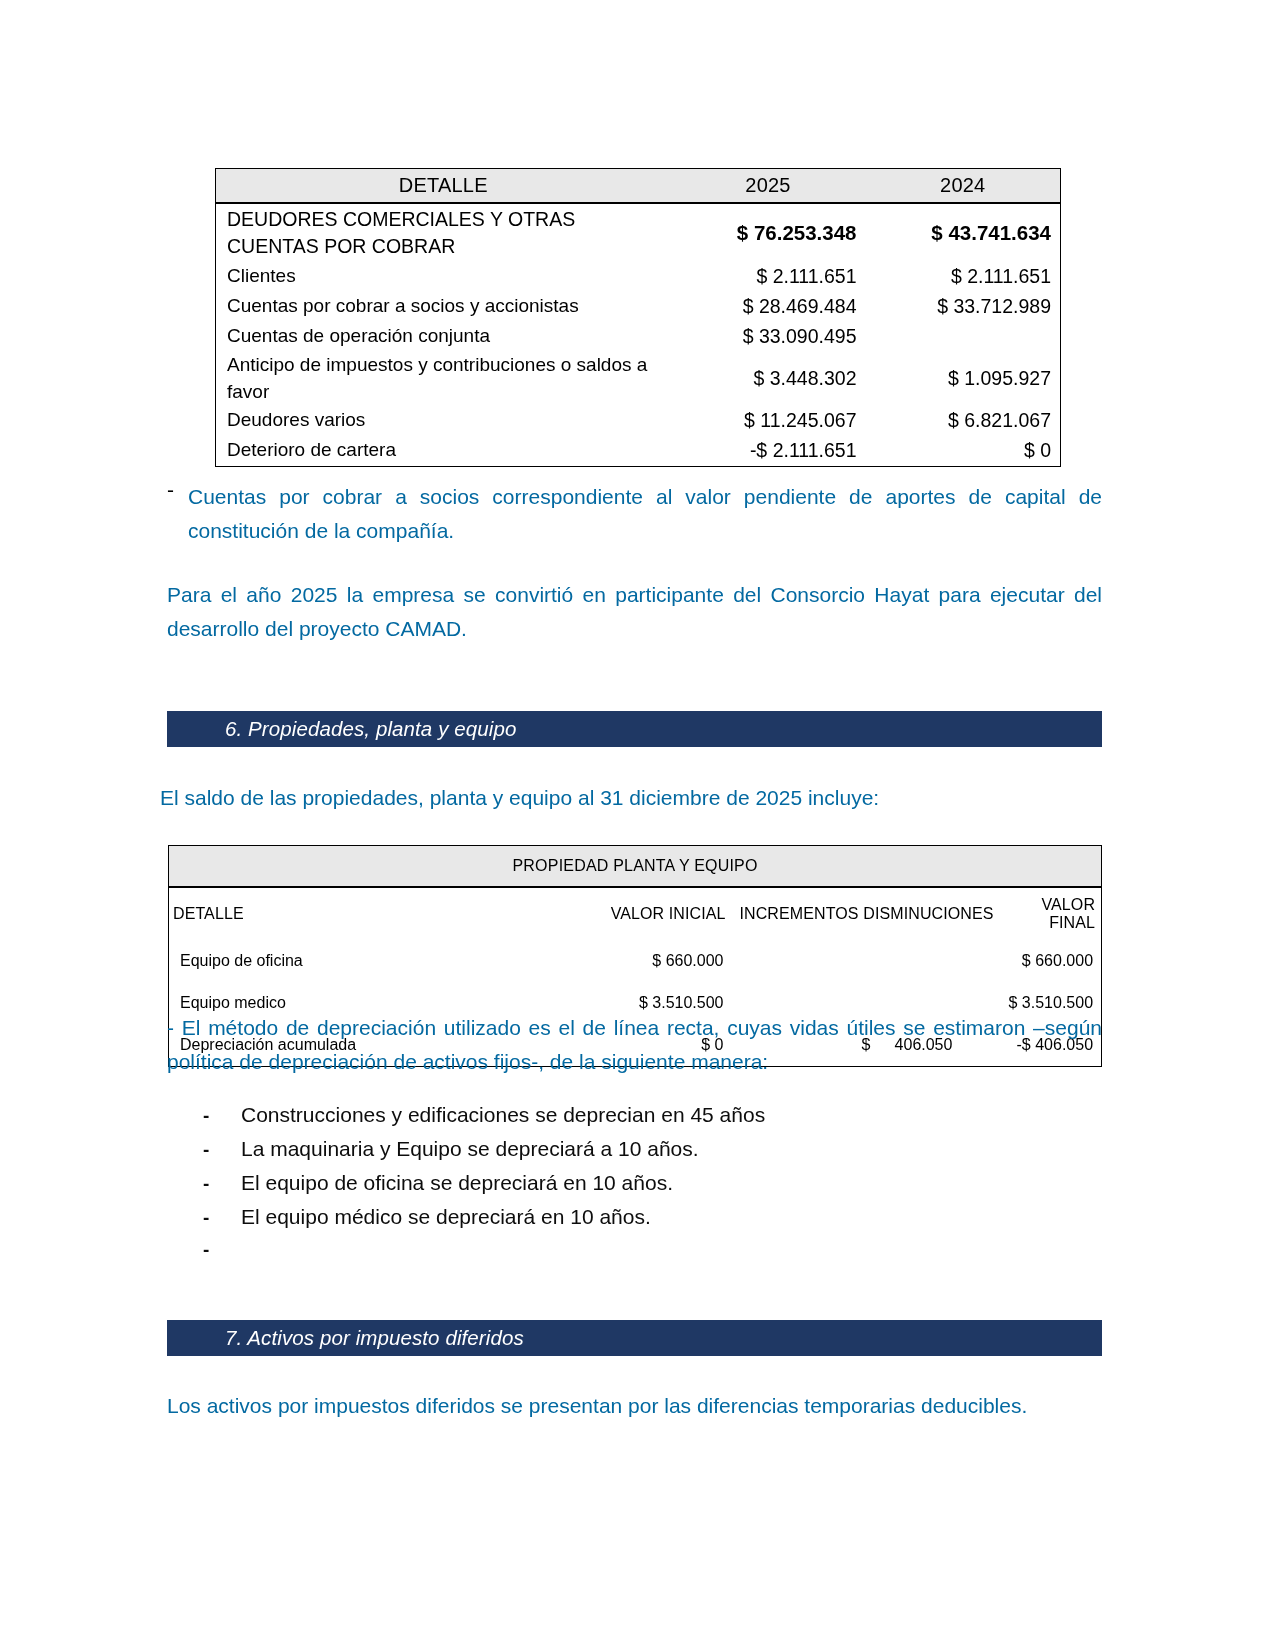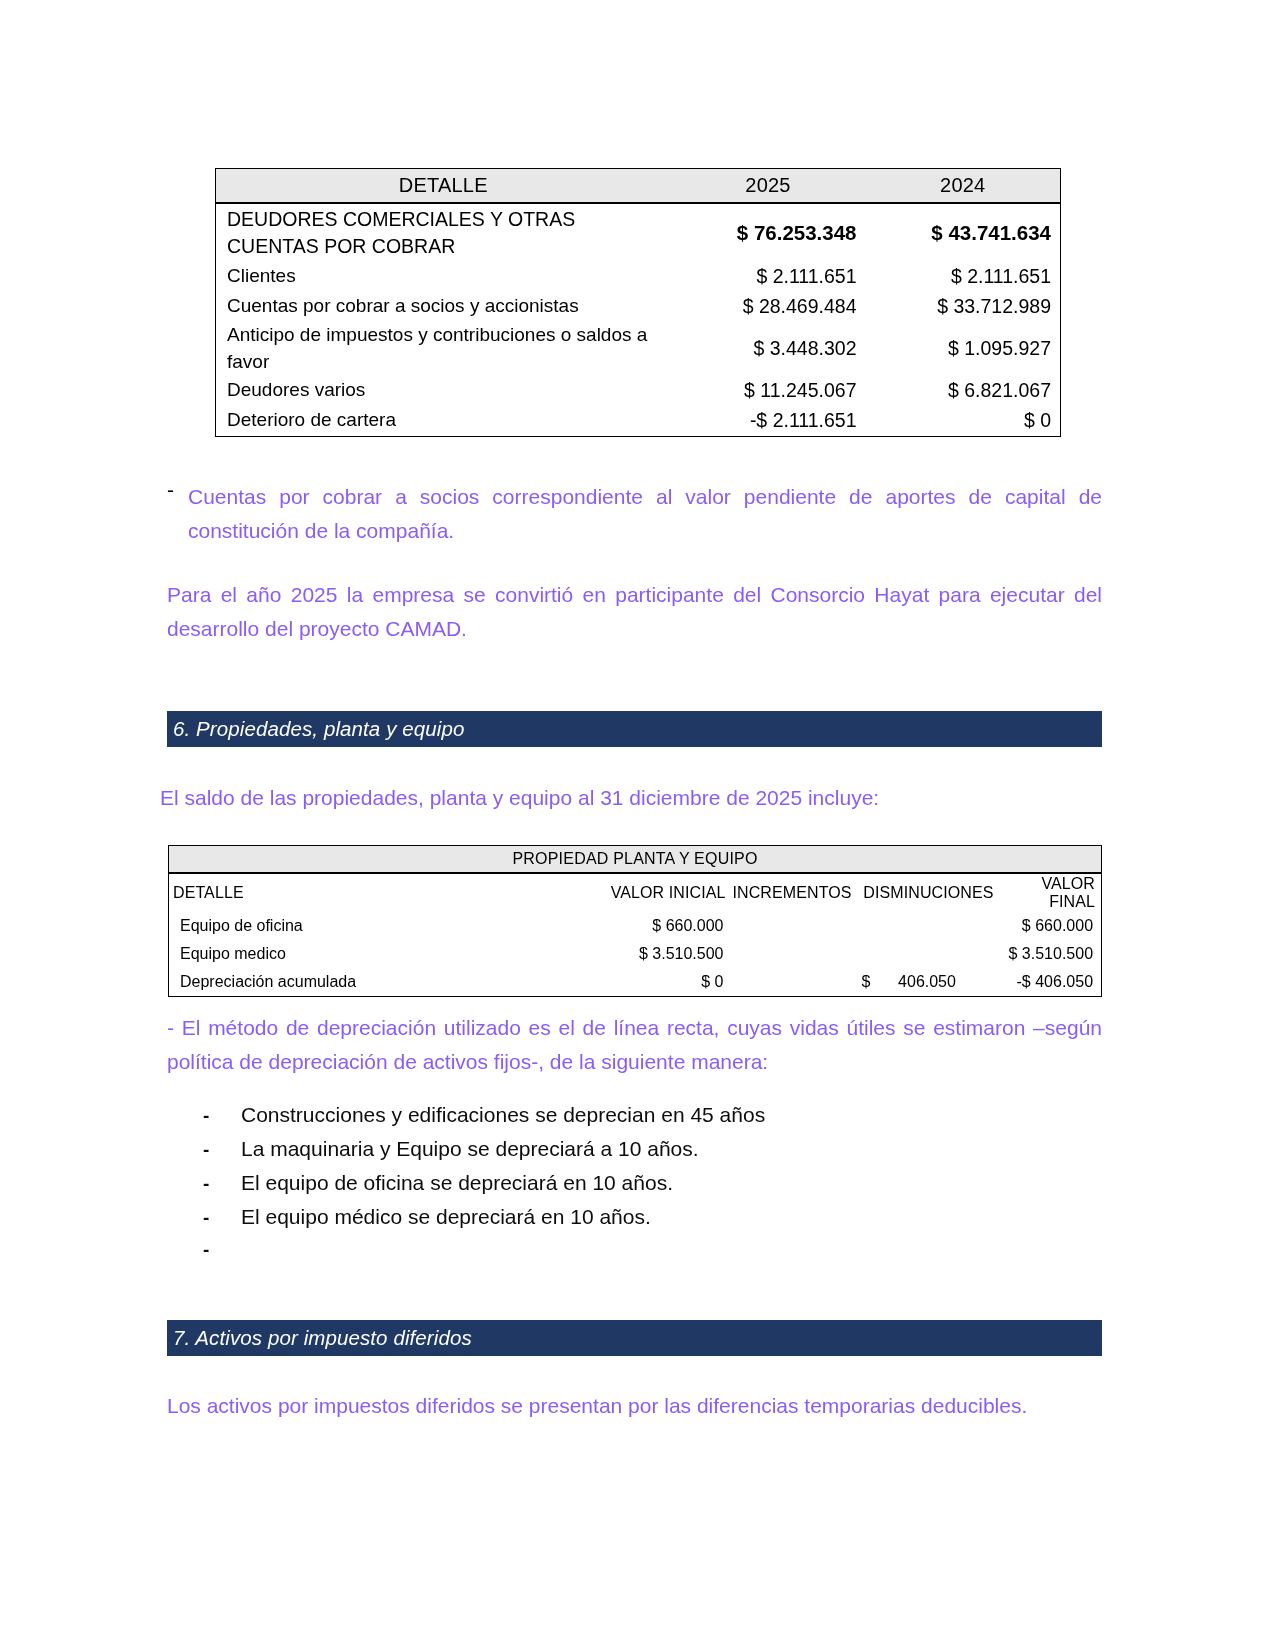--- a/index.html
+++ b/index.html
@@ -69,21 +69,21 @@
   .t1 tr.strong td.lbl { font-weight: normal; font-size: 19.5px; line-height: 1.38; padding-top:2px; padding-bottom:2px;}
   .t1 tr.body td { height: 30px; }
   .t1 tr.lastrow td { border-bottom: none; }
 
   
   .para {
     position: absolute;
     font-size: 21px;
     line-height: 1.62;
     text-align: justify;
-    color: #8b5cf6;
+    color: #0369a1;
   }
   .para.nojust { text-align: left; }
   .dash-marker {
     position: absolute;
     font-size: 21px;
   }
 
   
   .sect-bar {
     position: absolute;
@@ -91,40 +91,41 @@
     width: 935px;
     height: 36px;
     background: #1f3864;
     display: flex;
     align-items: center;
   }
   .sect-bar .sect-text {
     color: #ffffff;
     font-style: italic;
     font-size: 20.5px;
-    padding-left: 6px;
+    padding-left: 14px;
     letter-spacing: .1px;
+    margin-left: 44px;
   }
 
   
   .tbl2-wrap {
     position: absolute;
     left: 168px;
     top: 845px;
     width: 933px;
   }
   table.t2 {
     border-collapse: collapse;
     width: 933px;
     table-layout: fixed;
     font-size: 15px;
     border: 1.4px solid #000;
   }
   table.t2 td, table.t2 th {
-    padding: 1px;
+    padding: 8px;
     font-weight: normal;
     vertical-align: middle;
   }
   .t2 .title-row th {
     background: #e8e8e8;
     text-align: center;
     font-size: 16px;
     height: 24px;
     border-bottom: 2.5px solid #000;
     letter-spacing: .2px;
@@ -203,20 +204,25 @@
           <td class="lbl">Clientes</td>
           <td class="num">$ 2.111.651</td>
           <td class="num">$ 2.111.651</td>
         </tr>
         <tr class="body">
           <td class="lbl">Cuentas por cobrar a socios y accionistas</td>
           <td class="num">$ 28.469.484</td>
           <td class="num">$ 33.712.989</td>
         </tr>
         <tr class="body">
+          <td class="lbl">Cuentas de operación conjunta</td>
+          <td class="num">$ 33.090.495</td>
+          <td class="num"></td>
+        </tr>
+        <tr class="body">
           <td class="lbl">Anticipo de impuestos y contribuciones o saldos a favor</td>
           <td class="num">$ 3.448.302</td>
           <td class="num">$ 1.095.927</td>
         </tr>
         <tr class="body">
           <td class="lbl">Deudores varios</td>
           <td class="num">$ 11.245.067</td>
           <td class="num">$ 6.821.067</td>
         </tr>
         <tr class="body lastrow">

